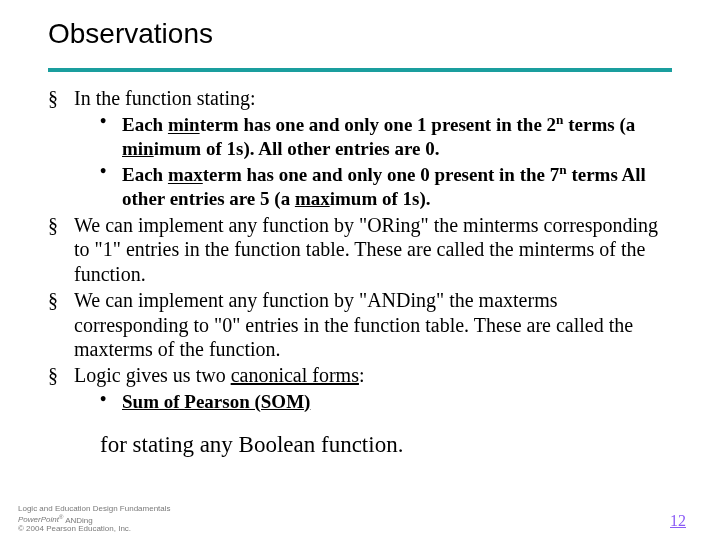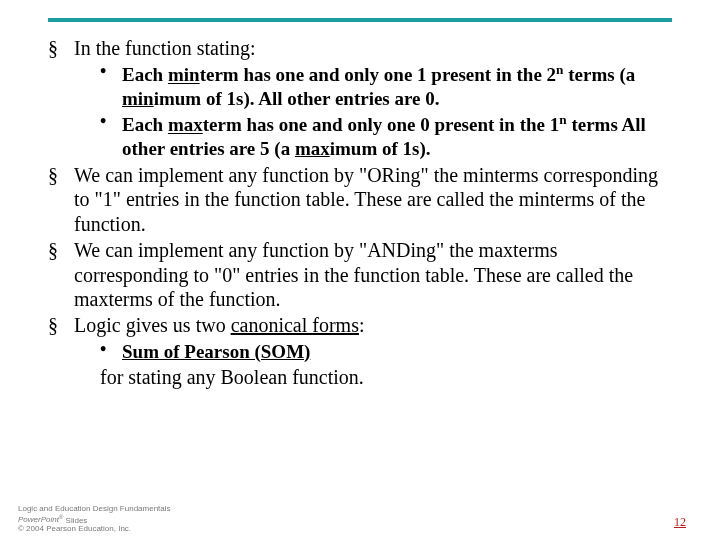--- a/index.html
+++ b/index.html
@@ -62,60 +62,61 @@
     content: "•";
     position: absolute;
     left: 0;
     top: -2px;
     font-size: 18px;
     font-weight: bold;
   }
   .u { text-decoration: underline; }
   .sup { vertical-align: super; font-size: 0.7em; }
   .trailing {
-    font-size: 20px;
+    font-size: 23px;
     padding-left: 52px;
-    margin-top: 2px;
+    margin-top: 18px;
   }
   .footer {
     position: absolute;
     left: 18px;
     bottom: 6px;
     font-family: Arial, Helvetica, sans-serif;
     font-size: 8px;
     color: #7a7a7a;
     line-height: 1.1;
   }
   .footer .pp { font-style: italic; margin-top: 20px; }
   .footer .reg { font-size: 6px; vertical-align: super; }
   .pagenum {
     position: absolute;
     right: 34px;
     bottom: 10px;
-    font-size: 12px;
+    font-size: 16px;
     text-decoration: underline;
-    color: #b91c1c;
+    color: #8b5cf6;
   }
 </style>
 </head>
 <body>
 
 <div class="slide">
+  <h1 class="title">Observations</h1>
   <hr class="rule">
 
   <ul class="outer">
 
     <li>
       <span>In the function stating:</span>
       <ul class="inner">
         <li>
           <span>Each </span><span class="u">min</span><span>term has one and only one 1 present in the 2</span><span class="sup">n</span><span>  terms (a </span><span class="u">min</span><span>imum of 1s).  All other entries are 0.</span>
         </li>
         <li>
-          <span>Each </span><span class="u">max</span><span>term has one and only one 0 present in the 1</span><span class="sup">n</span><span> terms All other entries are 5 (a </span><span class="u">max</span><span>imum of 1s).</span>
+          <span>Each </span><span class="u">max</span><span>term has one and only one 0 present in the 7</span><span class="sup">n</span><span> terms All other entries are 5 (a </span><span class="u">max</span><span>imum of 1s).</span>
         </li>
       </ul>
     </li>
 
     <li>
       <span>We can implement any function by "ORing" the minterms corresponding to "1" entries in the function table. These are called the minterms of the function.</span>
     </li>
 
     <li>
       <span>We can implement any function by "ANDing" the maxterms corresponding to "0" entries in the function table. These are called the maxterms of the function.</span>
@@ -128,17 +129,17 @@
       </ul>
     </li>
 
   </ul>
 
   <div class="trailing">for stating any Boolean function.</div>
 </div>
 
 <div class="footer">
   <div>Logic and Education Design Fundamentals</div>
-  <div><span class="pp">PowerPoint</span><span class="reg">®</span><span> Slides</span></div>
+  <div><span class="pp">PowerPoint</span><span class="reg">®</span><span> ANDing</span></div>
   <div>© 2004 Pearson Education, Inc.</div>
 </div>
 
 <div class="pagenum">12</div>
 
 </body></html>

